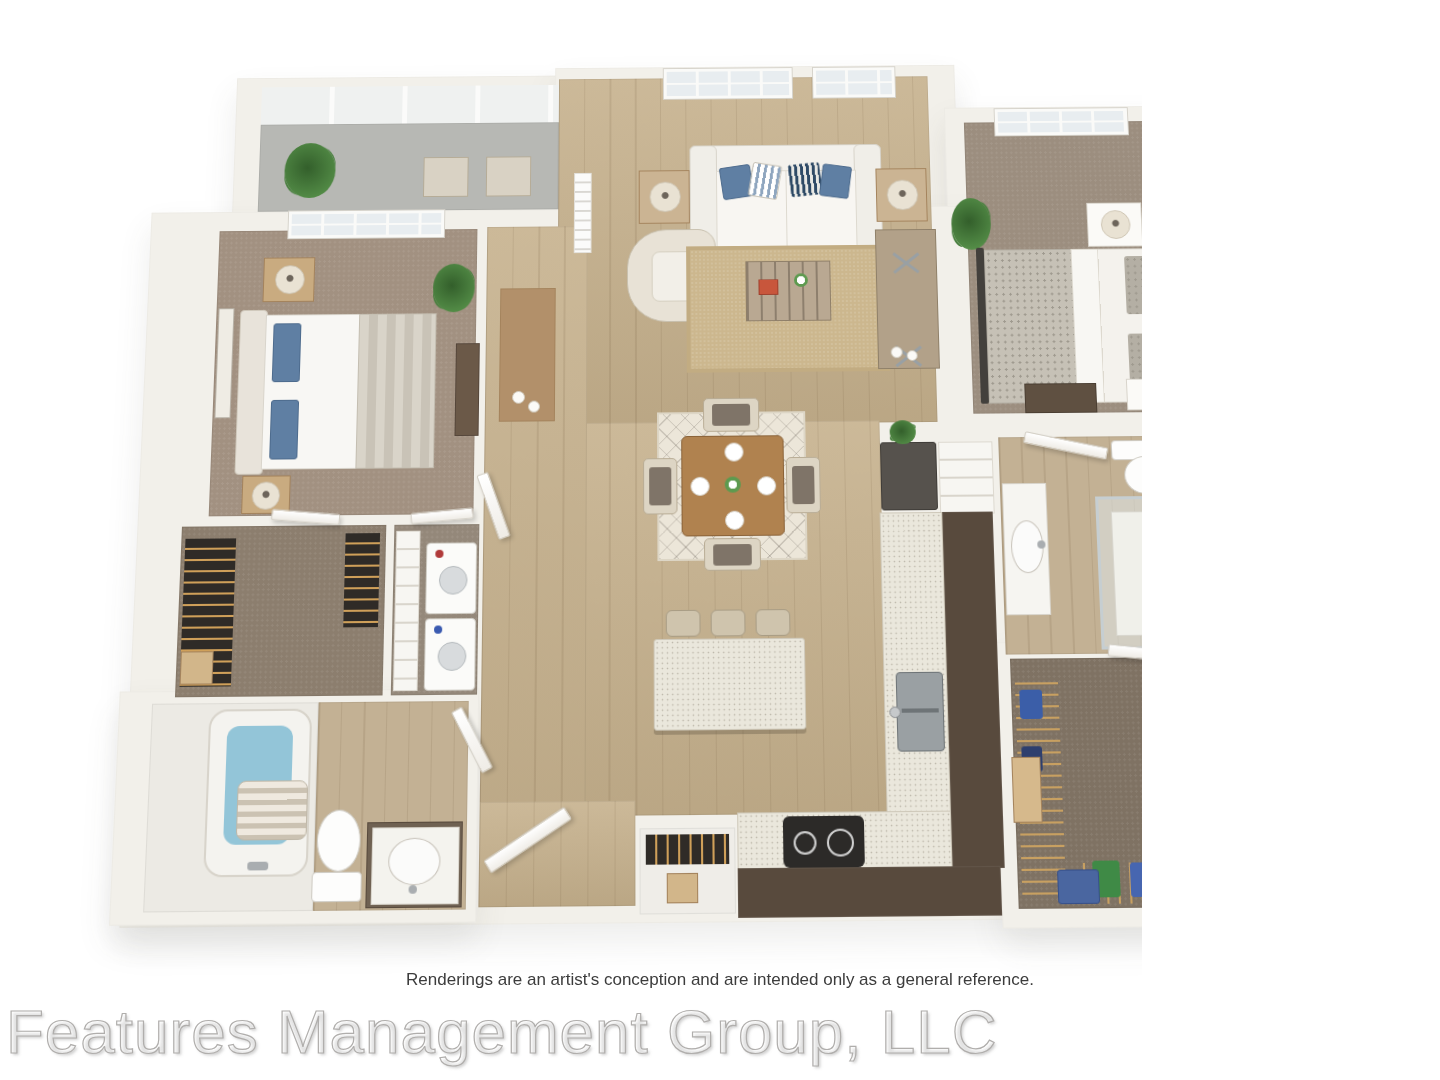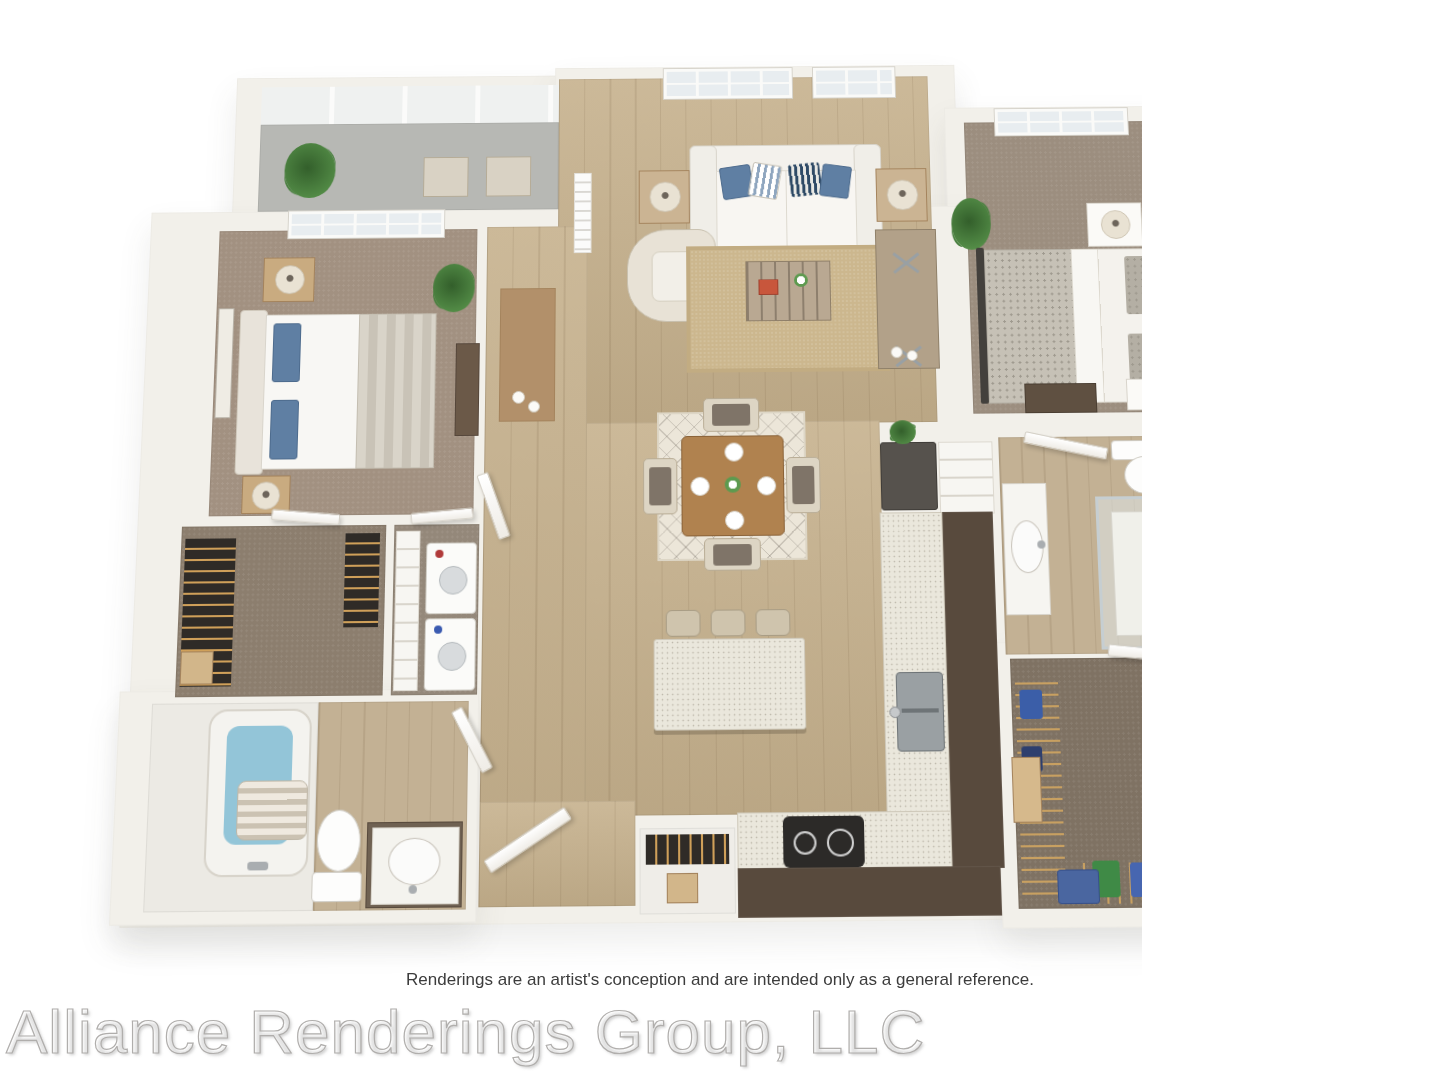--- a/index.html
+++ b/index.html
@@ -274,14 +274,14 @@
       <div class="abs" style="left:1052px;top:806px;width:30px;height:26px;background:#6b4a33;border-radius:6px;border:1px solid #523722;"></div>
       <div class="abs woodbox" style="left:874px;top:700px;width:28px;height:62px;background:#d6b98c;"></div>
       <div class="abs door" style="left:972px;top:596px;width:70px;height:10px;transform:rotate(6deg);"></div>
 
     </div>
   </div>
 
   <div class="disclaimer">
     <p>Renderings are an artist's conception and are intended only as a general reference.</p>
   </div>
-  <div class="watermark">Alliance Renderings Group, LLC</div>
+  <div class="watermark">Features Management Group, LLC</div>
 </div>
 
 </body></html>

